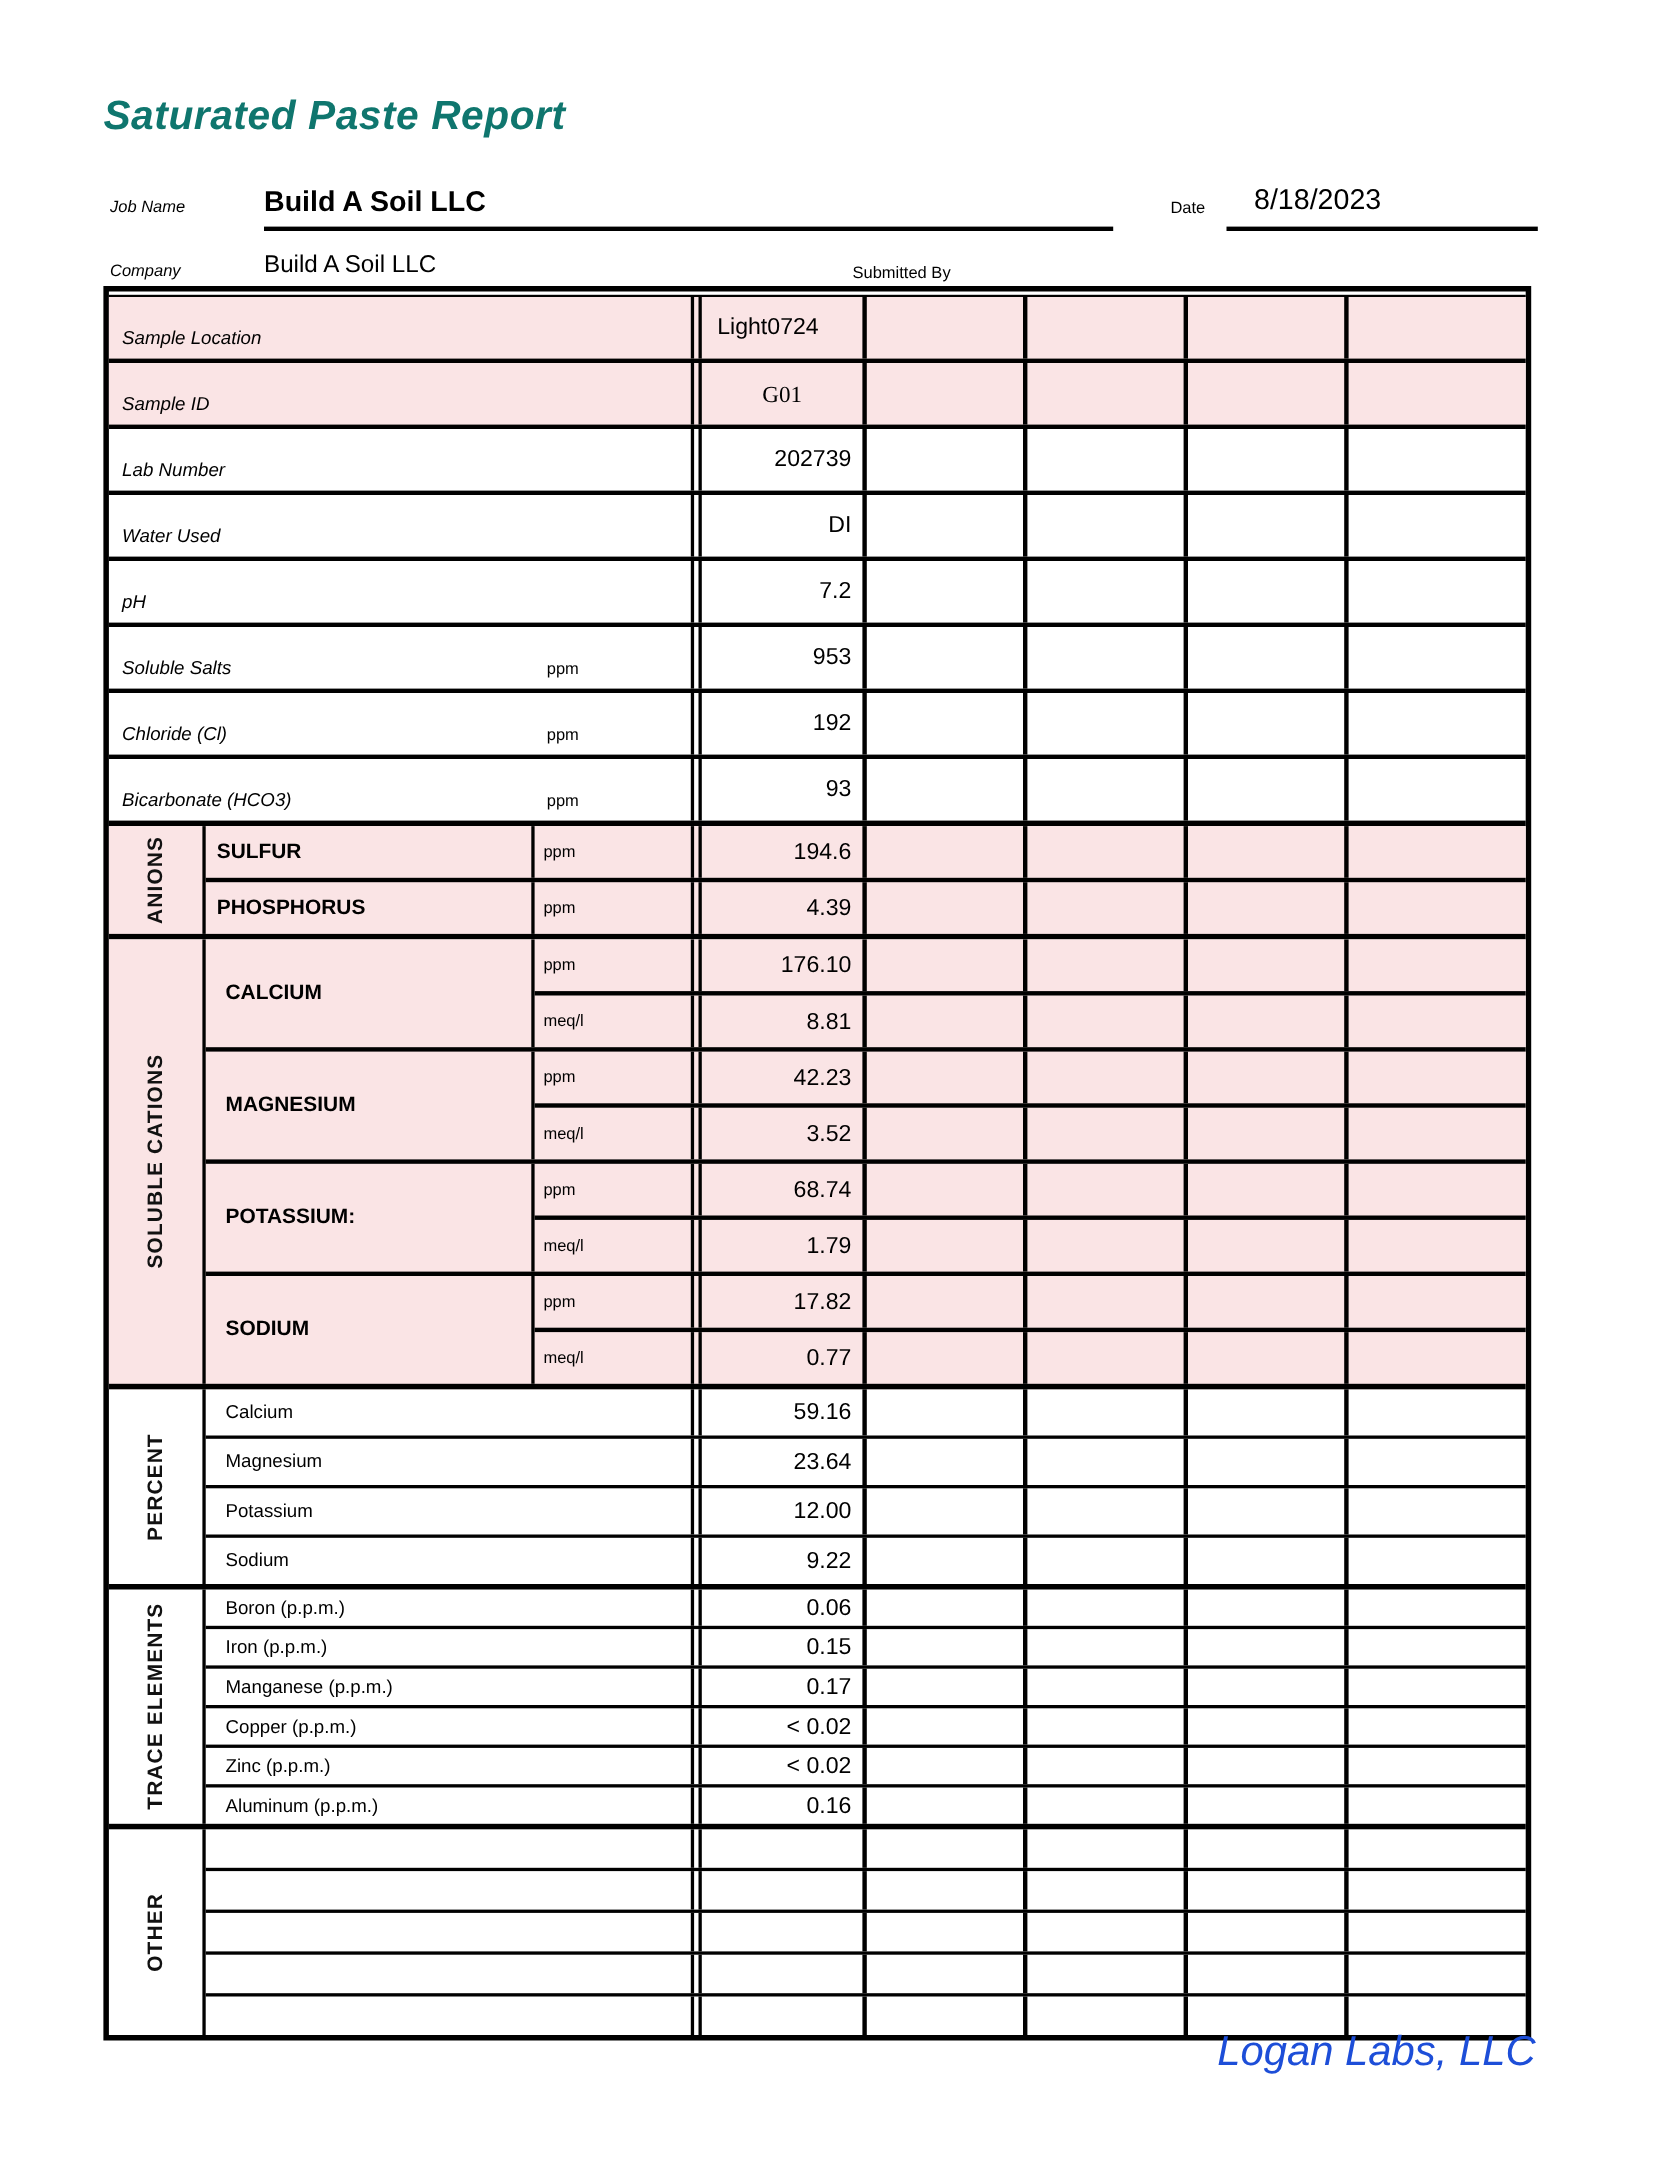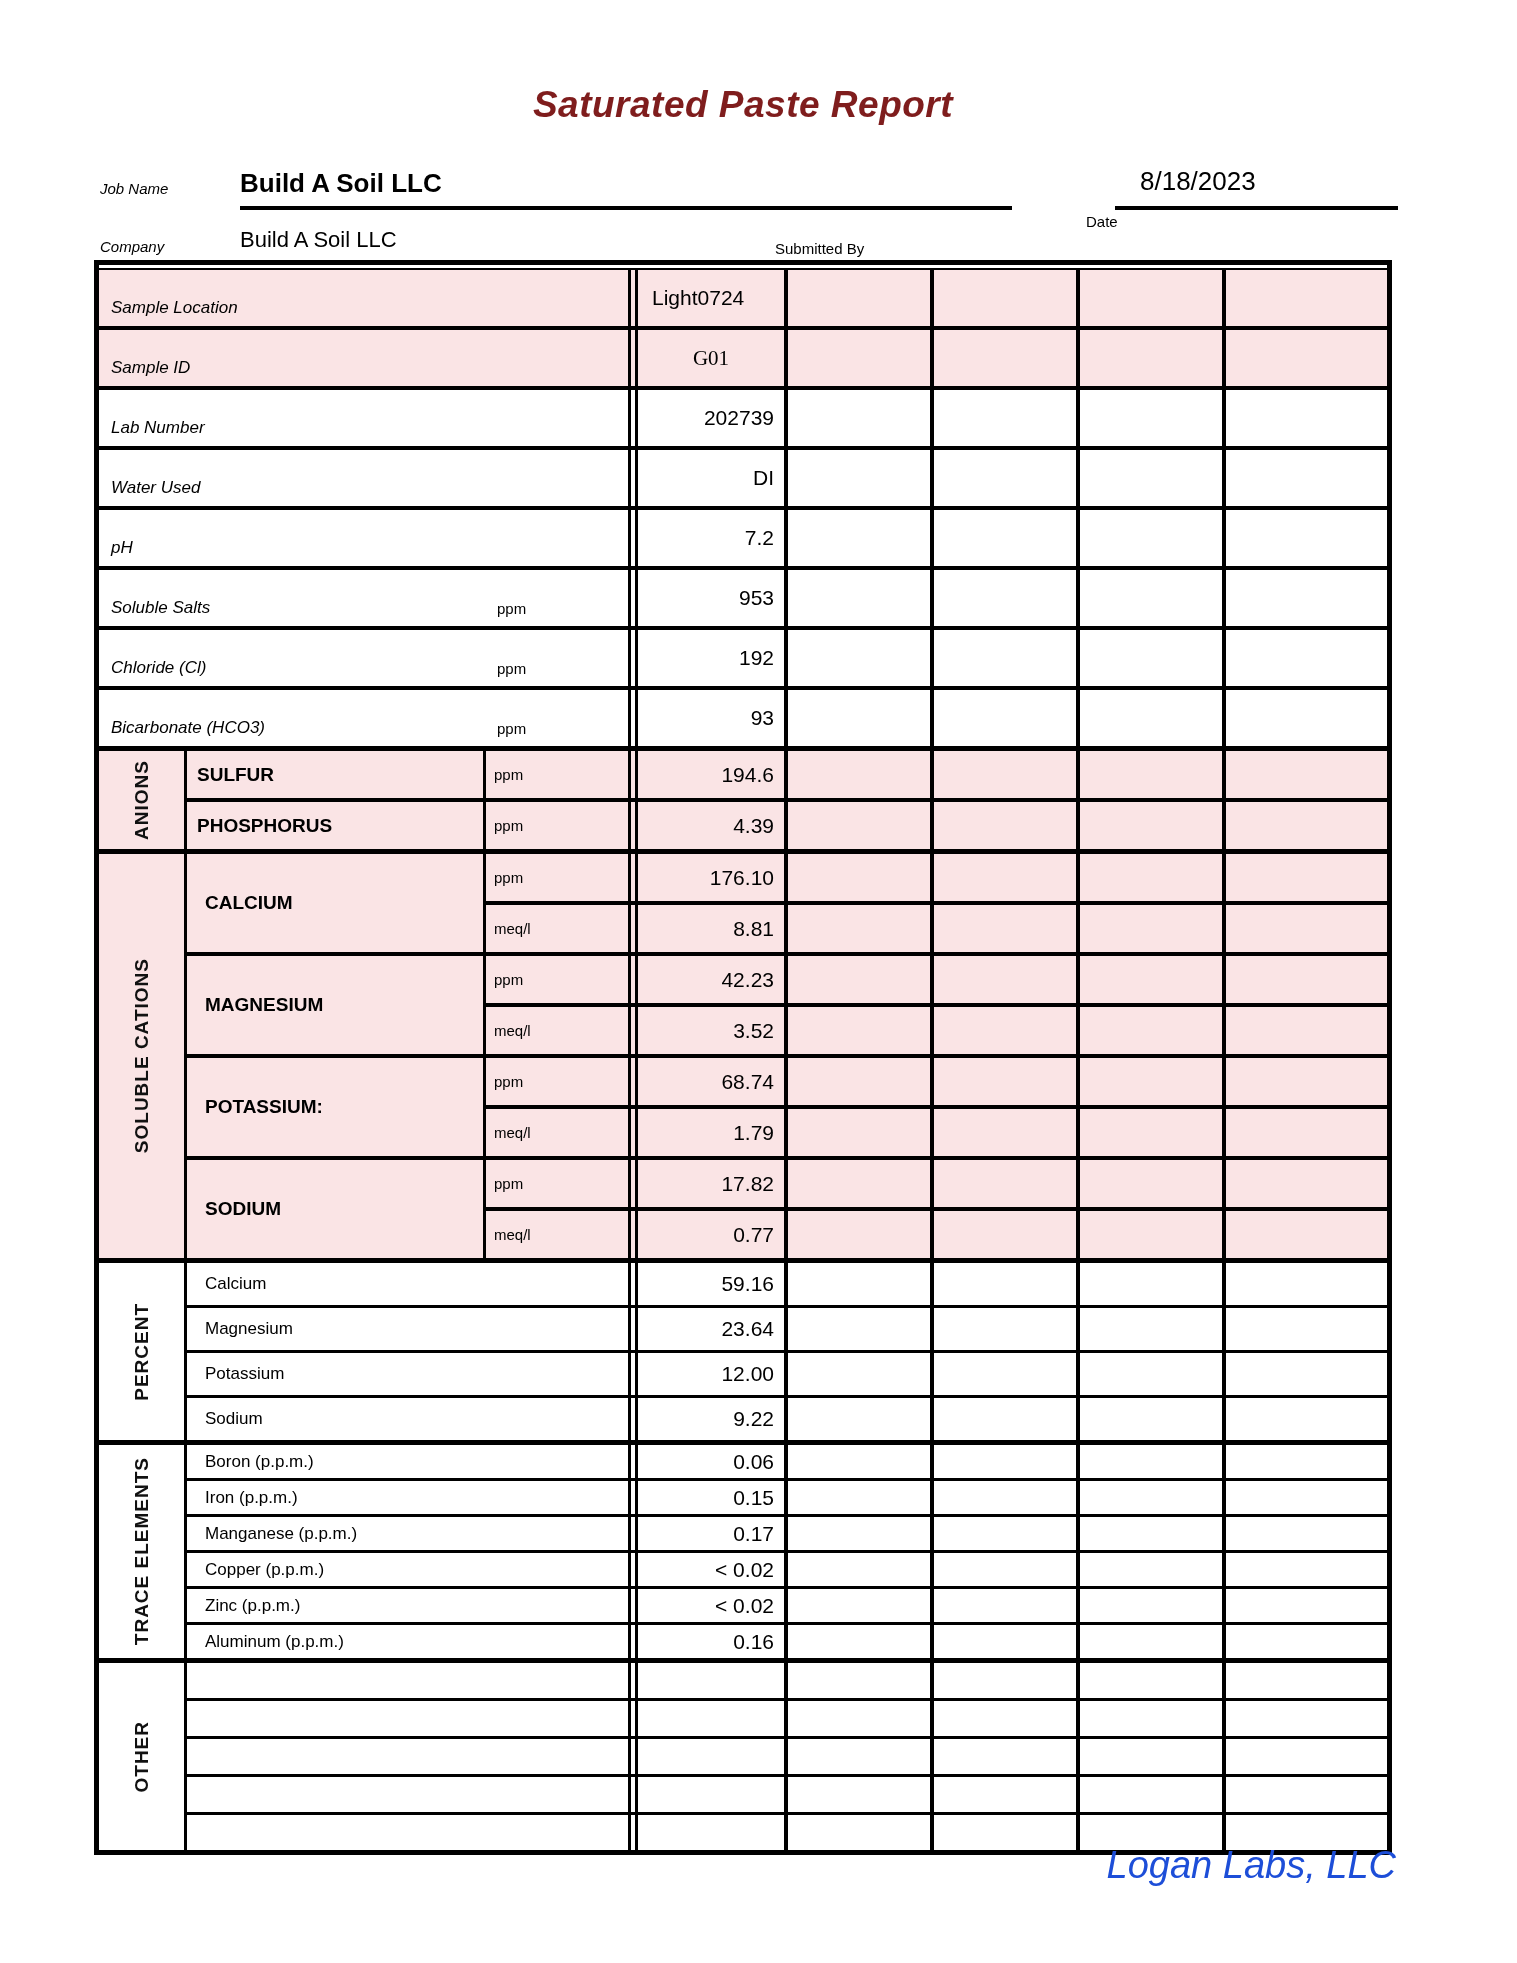--- a/index.html
+++ b/index.html
@@ -1,21 +1,21 @@
 <!DOCTYPE html>
 <html><head>
 <meta charset="utf-8">
 <style>
   html,body {margin:0; padding:0; background:#ffffff;}
   .page {position:relative; width:1517px; height:1963px; background:#fff;
          font-family:"Liberation Sans", sans-serif; color:#000; overflow:hidden;}
 
   
-  .title {position:absolute; left:94px; top:84px; width:1298px; text-align:center;
-          font-size:37px; font-weight:bold; font-style:italic; color:#7f1d1d; letter-spacing:.5px;}
+  .title {position:absolute; left:94px; top:84px; width:1298px; 
+          font-size:37px; font-weight:bold; font-style:italic; color:#0f766e; letter-spacing:.5px;}
   .hdr-label {position:absolute; font-size:15px; font-style:italic;}
   .hdr-label-plain {position:absolute; font-size:15px; font-style:normal; font-weight:500;}
   .job-value {position:absolute; left:240px; top:168px; font-size:26px; font-weight:bold;}
   .date-value {position:absolute; left:1140px; top:166px; font-size:26px;}
   .company-value {position:absolute; left:240px; top:227px; font-size:22px;}
   .hline {position:absolute; height:4px; background:#000;}
 
   
   .report-table {position:absolute; left:94px; top:260px; width:1298px;
                  box-sizing:border-box; border:5px solid #000; background:#fff;}
@@ -81,21 +81,21 @@
 <body>
 
 <div class="page">
 
   <div class="title">Saturated Paste Report</div>
 
   <span class="hdr-label" style="left:100px; top:180px;">Job Name</span>
   <span class="job-value">Build A Soil LLC</span>
   <div class="hline" style="left:240px; top:206px; width:772px;"></div>
 
-  <span class="hdr-label-plain" style="left:1086px; top:181px;margin-top:32px;">Date</span>
+  <span class="hdr-label-plain" style="left:1064px; top:181px;">Date</span>
   <span class="date-value">8/18/2023</span>
   <div class="hline" style="left:1115px; top:206px; width:283px;"></div>
 
   <span class="hdr-label" style="left:100px; top:238px;">Company</span>
   <span class="company-value">Build A Soil LLC</span>
   <span class="hdr-label-plain" style="left:775px; top:240px;">Submitted By</span>
 
   <div class="report-table">
     <div class="thin-top"></div>
 

